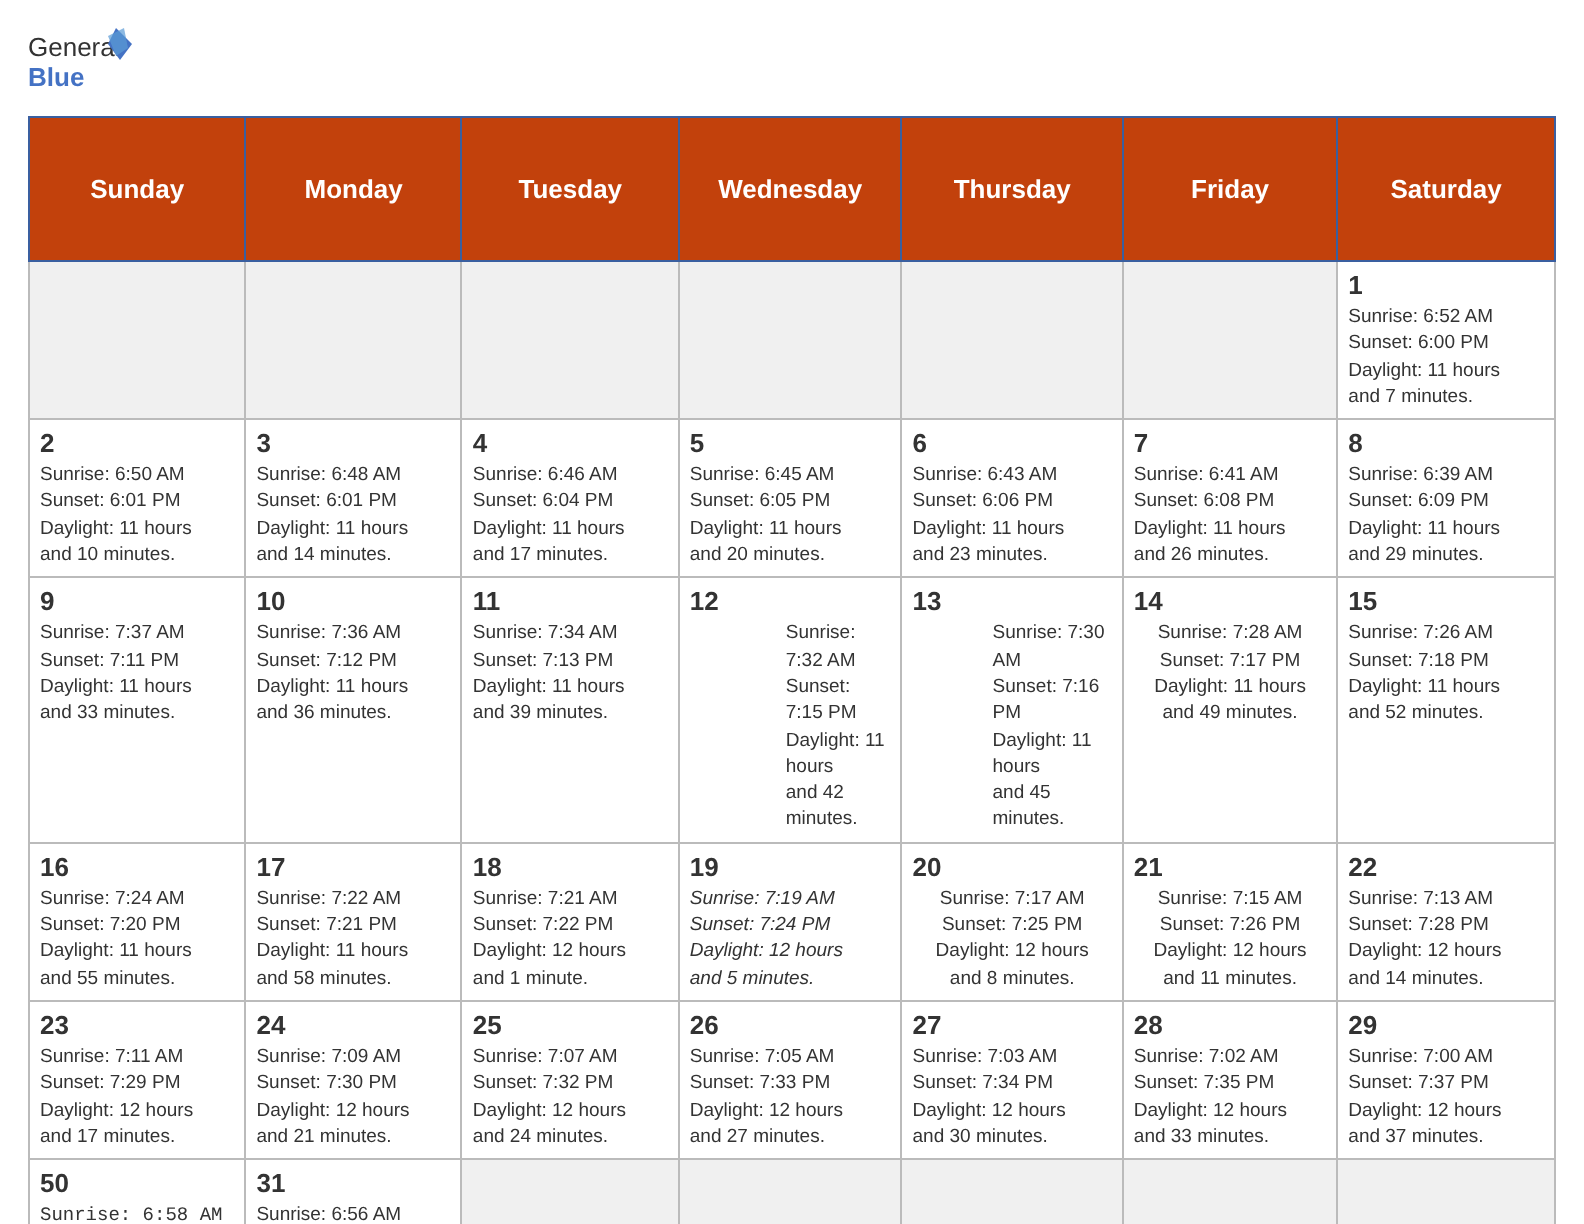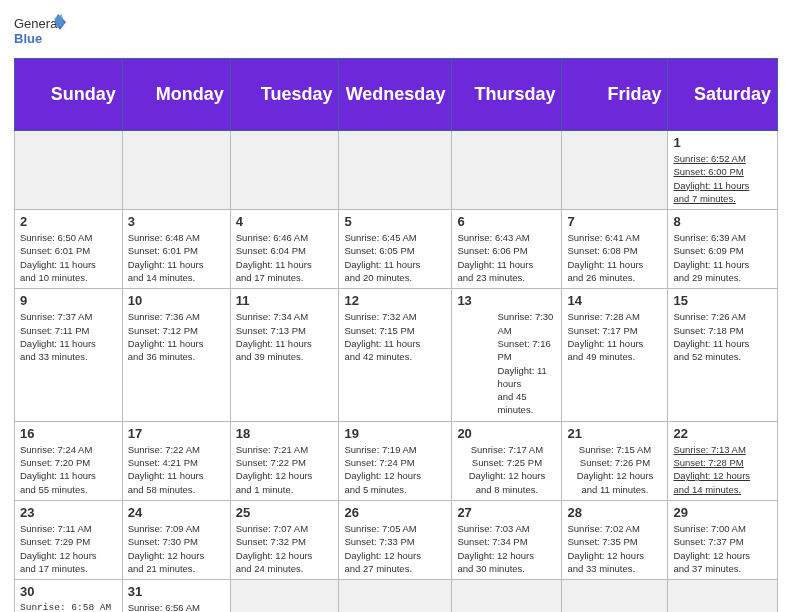--- a/index.html
+++ b/index.html
@@ -40,25 +40,25 @@
       font-size: 14px;
       color: #555;
       margin-top: 2px;
     }
     .calendar {
       width: 100%;
       border-collapse: collapse;
       border: 1px solid #aaa;
     }
     .calendar th {
-      background: #6d28d9;
+      background: #c2410c;
       color: #fff;
-      font-size: 18px;
+      font-size: 13px;
       font-weight: bold;
-      text-align: right;
+      text-align: center;
       padding: 5px 6px;
       border: 1px solid #3a5fa0;
     }
     .calendar td {
       vertical-align: top;
       border: 1px solid #bbb;
       padding: 4px 5px;
       width: 113px;
       min-height: 72px;
       font-size: 10px;
@@ -118,21 +118,21 @@
     <tbody id="calendar-body">
     <tr>
           <td class="empty"></td>
           <td class="empty"></td>
           <td class="empty"></td>
           <td class="empty"></td>
           <td class="empty"></td>
           <td class="empty"></td>
           <td>
             <span class="day-number">1</span>
-            <div class="day-info" style="white-space: pre-line; text-decoration: underline;">Sunrise: 6:52 AM
+            <div class="day-info" style="white-space: pre-line;">Sunrise: 6:52 AM
 Sunset: 6:00 PM
 Daylight: 11 hours
 and 7 minutes.</div>
           </td>
         </tr>
         <tr>
           <td>
             <span class="day-number">2</span>
             <div class="day-info" style="white-space: pre-line;">Sunrise: 6:50 AM
 Sunset: 6:01 PM
@@ -199,35 +199,35 @@
           </td>
           <td>
             <span class="day-number">11</span>
             <div class="day-info" style="white-space: pre-line;">Sunrise: 7:34 AM
 Sunset: 7:13 PM
 Daylight: 11 hours
 and 39 minutes.</div>
           </td>
           <td>
             <span class="day-number">12</span>
-            <div class="day-info" style="white-space: pre-line;">Sunrise: 7:32 AM
+            <div class="day-info" style="white-space: pre-line; margin-left: 48px;">Sunrise: 7:32 AM
 Sunset: 7:15 PM
 Daylight: 11 hours
 and 42 minutes.</div>
           </td>
           <td>
             <span class="day-number">13</span>
             <div class="day-info" style="white-space: pre-line; margin-left: 40px;">Sunrise: 7:30 AM
 Sunset: 7:16 PM
 Daylight: 11 hours
 and 45 minutes.</div>
           </td>
           <td>
             <span class="day-number">14</span>
-            <div class="day-info" style="white-space: pre-line;">Sunrise: 7:28 AM
+            <div class="day-info" style="white-space: pre-line; text-align: center;">Sunrise: 7:28 AM
 Sunset: 7:17 PM
 Daylight: 11 hours
 and 49 minutes.</div>
           </td>
           <td>
             <span class="day-number">15</span>
             <div class="day-info" style="white-space: pre-line;">Sunrise: 7:26 AM
 Sunset: 7:18 PM
 Daylight: 11 hours
 and 52 minutes.</div>
@@ -237,55 +237,55 @@
           <td>
             <span class="day-number">16</span>
             <div class="day-info" style="white-space: pre-line;">Sunrise: 7:24 AM
 Sunset: 7:20 PM
 Daylight: 11 hours
 and 55 minutes.</div>
           </td>
           <td>
             <span class="day-number">17</span>
             <div class="day-info" style="white-space: pre-line;">Sunrise: 7:22 AM
-Sunset: 4:21 PM
+Sunset: 7:21 PM
 Daylight: 11 hours
 and 58 minutes.</div>
           </td>
           <td>
             <span class="day-number">18</span>
             <div class="day-info" style="white-space: pre-line;">Sunrise: 7:21 AM
 Sunset: 7:22 PM
 Daylight: 12 hours
 and 1 minute.</div>
           </td>
           <td>
             <span class="day-number">19</span>
-            <div class="day-info" style="white-space: pre-line;">Sunrise: 7:19 AM
+            <div class="day-info" style="white-space: pre-line; font-style: italic;">Sunrise: 7:19 AM
 Sunset: 7:24 PM
 Daylight: 12 hours
 and 5 minutes.</div>
           </td>
           <td>
             <span class="day-number">20</span>
             <div class="day-info" style="white-space: pre-line; text-align: center;">Sunrise: 7:17 AM
 Sunset: 7:25 PM
 Daylight: 12 hours
 and 8 minutes.</div>
           </td>
           <td>
             <span class="day-number">21</span>
             <div class="day-info" style="white-space: pre-line; text-align: center;">Sunrise: 7:15 AM
 Sunset: 7:26 PM
 Daylight: 12 hours
 and 11 minutes.</div>
           </td>
           <td>
             <span class="day-number">22</span>
-            <div class="day-info" style="white-space: pre-line; text-decoration: underline;">Sunrise: 7:13 AM
+            <div class="day-info" style="white-space: pre-line;">Sunrise: 7:13 AM
 Sunset: 7:28 PM
 Daylight: 12 hours
 and 14 minutes.</div>
           </td>
         </tr>
         <tr>
           <td>
             <span class="day-number">23</span>
             <div class="day-info" style="white-space: pre-line;">Sunrise: 7:11 AM
 Sunset: 7:29 PM
@@ -330,21 +330,21 @@
           <td>
             <span class="day-number">29</span>
             <div class="day-info" style="white-space: pre-line;">Sunrise: 7:00 AM
 Sunset: 7:37 PM
 Daylight: 12 hours
 and 37 minutes.</div>
           </td>
         </tr>
         <tr>
           <td>
-            <span class="day-number">30</span>
+            <span class="day-number">50</span>
             <div class="day-info" style="white-space: pre-line; font-family: Liberation Mono, monospace;">Sunrise: 6:58 AM
 Sunset: 7:38 PM
 Daylight: 12 hours
 and 40 minutes.</div>
           </td>
           <td>
             <span class="day-number">31</span>
             <div class="day-info" style="white-space: pre-line;">Sunrise: 6:56 AM
 Sunset: 7:39 PM
 Daylight: 12 hours

